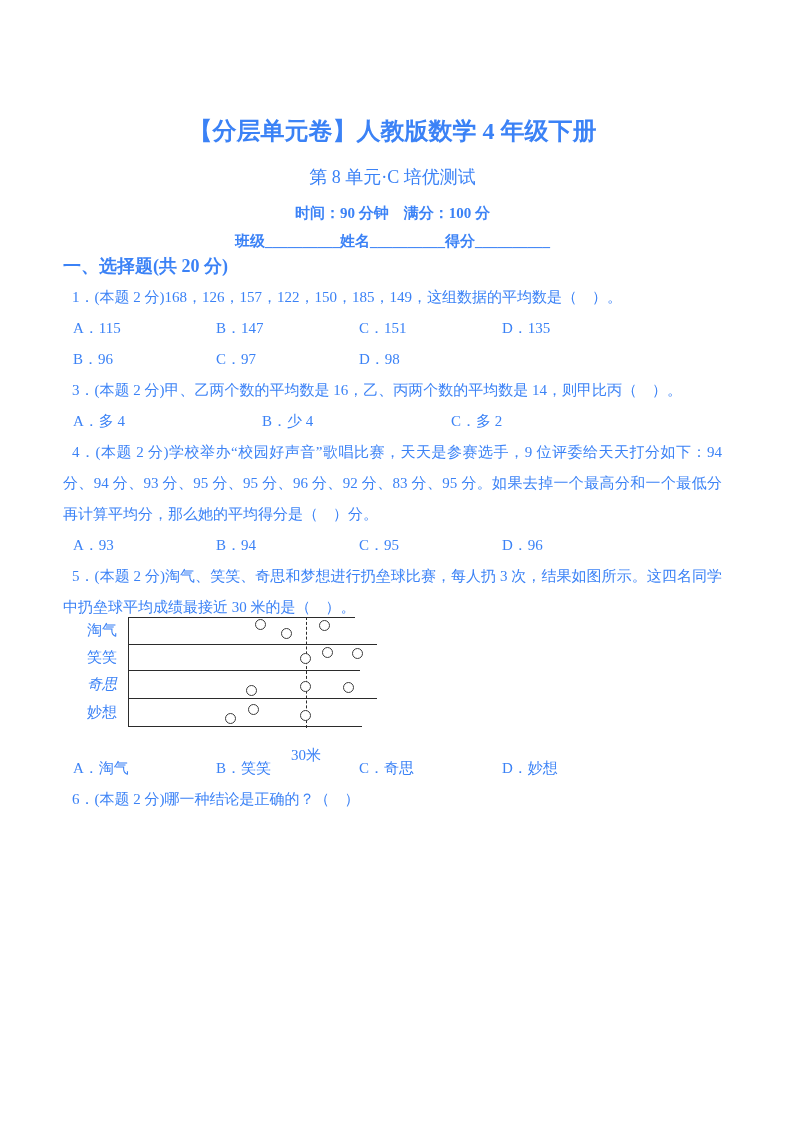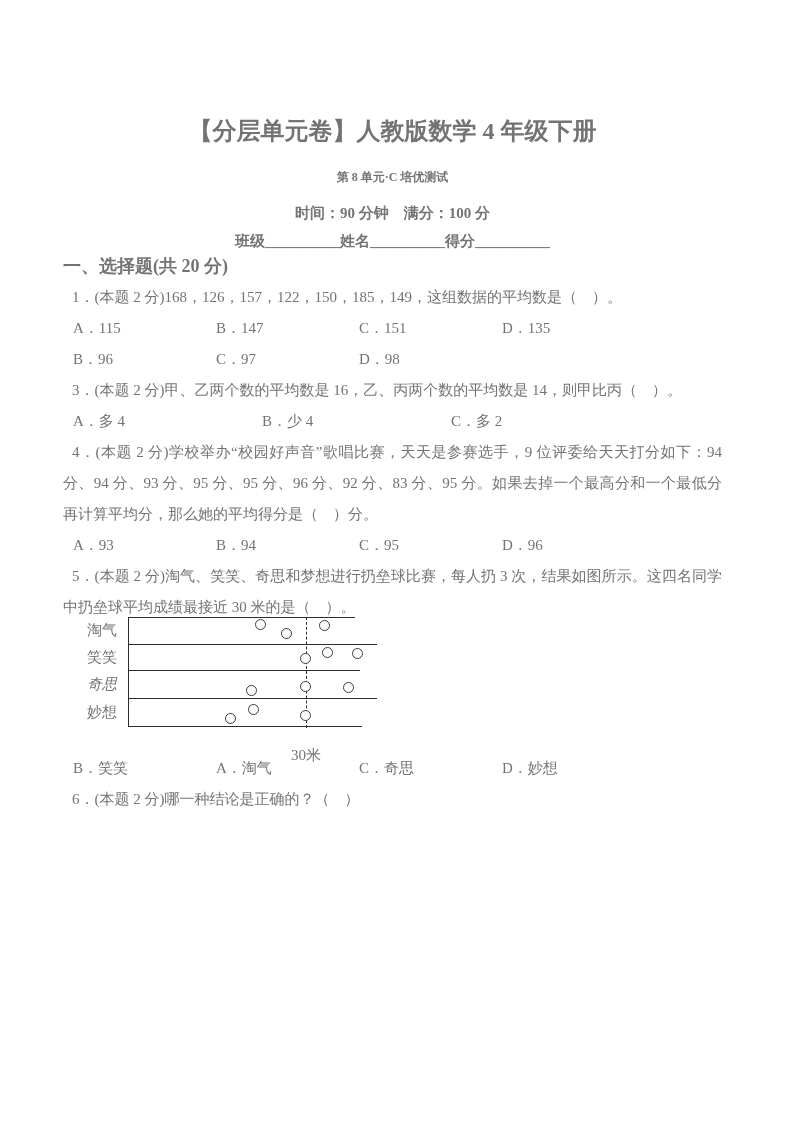--- a/index.html
+++ b/index.html
@@ -1,23 +1,23 @@
 <!DOCTYPE html>
 <html><head>
 <meta charset="utf-8">
 <style>
   * { margin:0; padding:0; box-sizing:border-box; }
   html,body { background:#ffffff; }
   .page {
-    width:794px; height:1123px; background:#ffffff; color:#737373;
+    width:794px; height:1123px; background:#ffffff; color:#3b82f6;
     font-family:"Liberation Serif","DejaVu Serif",serif;
     padding:116px 72px 0 63px; position:relative; overflow:hidden;
   }
   .title   { font-size:24px; font-weight:700; text-align:center; line-height:30px; }
-  .subtitle{ font-size:12px; font-weight:700; text-align:center; margin-top:20px; line-height:22px; }
+  .subtitle{ font-size:18px; font-weight:400; text-align:center; margin-top:20px; line-height:22px; }
   .info    { font-size:15px; font-weight:700; text-align:center; margin-top:15px; line-height:20px; }
   .names   { font-size:15px; font-weight:700; text-align:center; margin-top:8px;  line-height:20px; }
   .sec     { font-size:18px; font-weight:700; line-height:31px; }
   .q       { font-size:15px; line-height:31px; text-align:justify; text-indent:9px; }
   .opts    { font-size:15px; line-height:31px; display:flex; margin-left:10px; }
   .opts span { flex:0 0 143px; }
   .opts.three span { flex:0 0 189px; }
   .opts span:last-child { flex:0 0 auto; }
   .chart-fig { position:relative; height:136px; margin-top:-6px; font-size:15px; }
   .hline { position:absolute; height:1px; background:#2b2b2b; }
@@ -98,22 +98,22 @@
         <div class="dot" style="left: 182.5px; top: 67.5px;"></div>
         <div class="dot" style="left: 236.5px; top: 63.5px;"></div>
         <div class="dot" style="left: 279.5px; top: 64.5px;"></div>
         <div class="rowlabel" style="left: 24px; top: 85px;">妙想</div>
         <div class="dot" style="left: 161.5px; top: 95.5px;"></div>
         <div class="dot" style="left: 184.5px; top: 86.5px;"></div>
         <div class="dot" style="left: 236.5px; top: 92.5px;"></div>
         <div class="reflabel" style="left: 218px; top: 128px; width: 50px;">30米</div>
       </div>
     <div class="opts">
+      <span>A．淘气</span>
       <span>B．笑笑</span>
-      <span>A．淘气</span>
       <span>C．奇思</span>
       <span>D．妙想</span>
     </div>
   </section>
 
   <section>
     <p class="q">6．(本题 2 分)哪一种结论是正确的？（　）</p>
   </section>
 </div>
 

